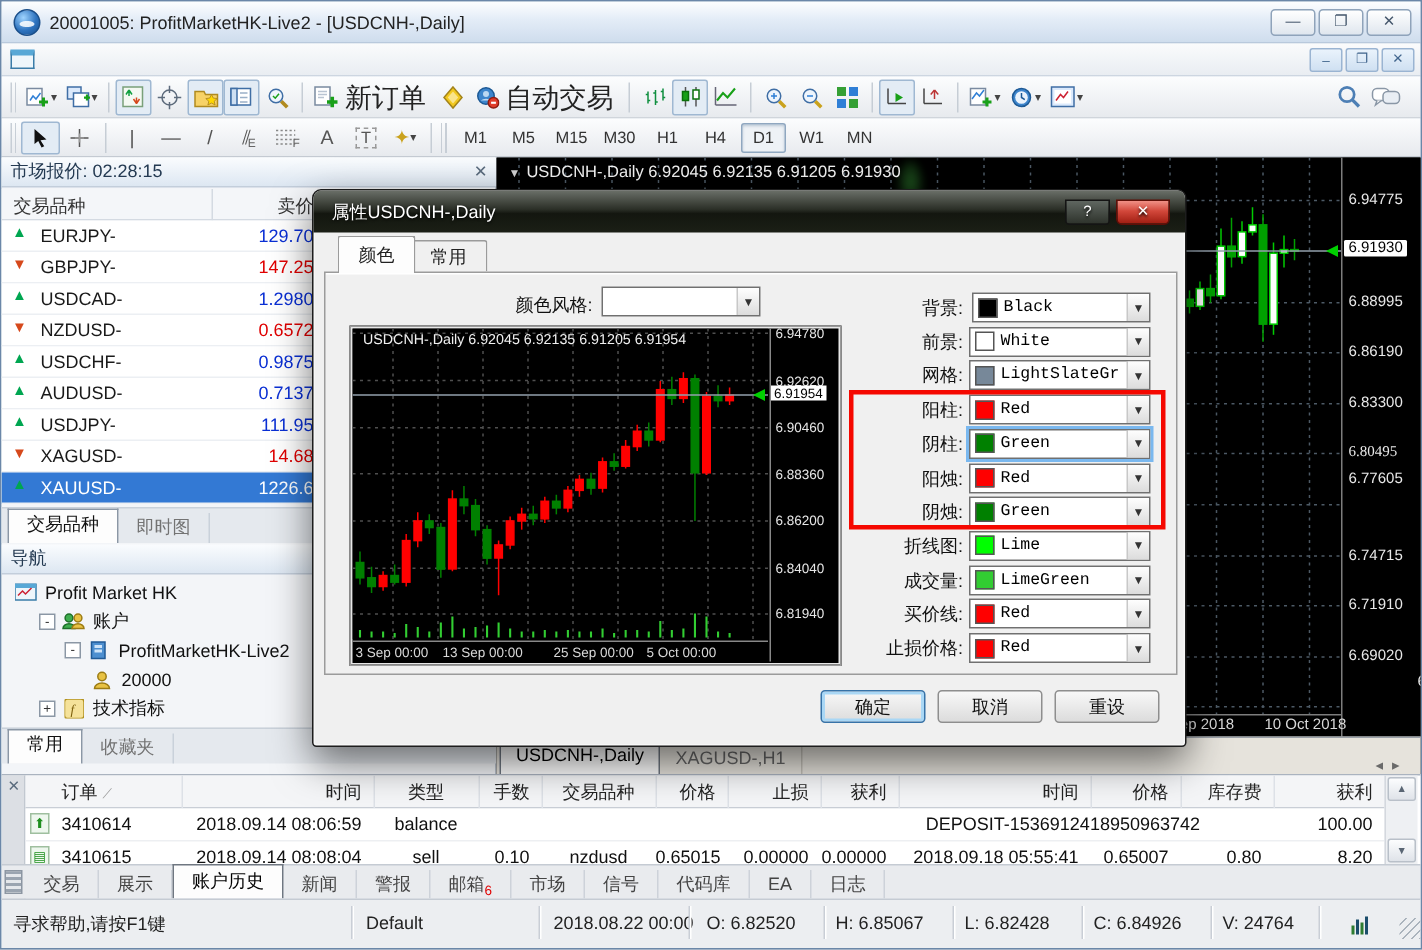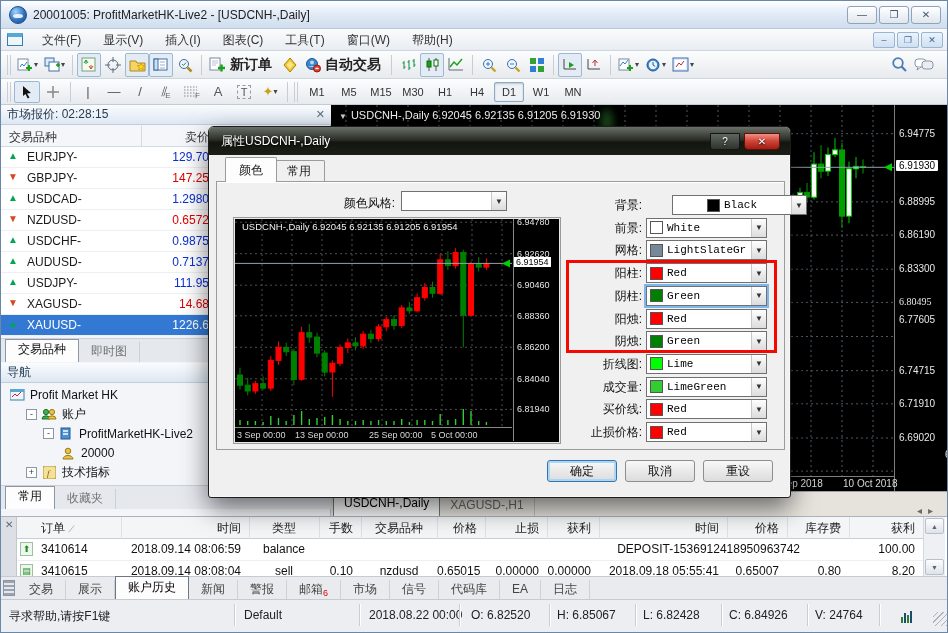--- a/index.html
+++ b/index.html
@@ -36,21 +36,21 @@
   .toolbar1{position:absolute;left:0;top:50px;width:100%;height:28px;
     background:linear-gradient(#fcfdfe,#e7eaee);border-bottom:1px solid #d0d5db;
     display:flex;align-items:center;padding-left:4px;}
   .toolbar2{position:absolute;left:0;top:78px;width:100%;height:26px;
     background:linear-gradient(#fcfdfe,#e7eaee);border-bottom:1px solid #c4cad2;
     display:flex;align-items:center;padding-left:4px;}
   .grip{width:5px;height:20px;margin:0 2px;
     background:repeating-linear-gradient(90deg,#c7ced6 0 1px,transparent 1px 3px);}
   .tb{height:24px;min-width:24px;padding:0 2px;display:flex;align-items:center;justify-content:center;gap:1px;border:1px solid transparent;border-radius:2px;}
   .tb.on{background:#e3ecf5;border-color:#9fb8d2;}
-  .tb .lbl{font-size:14px;color:#222;padding:0 3px;font-weight:bold;}
+  .tb .lbl{font-size:18px;color:#222;padding:0 3px;}
   .caret{font-size:8px;color:#444;}
   .vsep{width:1px;height:20px;background:#c6cdd5;margin:0 4px;}
   .tf{width:30px;height:20px;margin:0 1px;display:flex;align-items:center;justify-content:center;
     font-size:11px;color:#333;border:1px solid transparent;border-radius:2px;text-align:right;}
   .tf.on{background:#eef2f6;border-color:#8fa7c0;box-shadow:inset 0 1px 2px #b9c6d4;}
   .dtool{width:26px;height:22px;display:flex;align-items:center;justify-content:center;
     font-size:13px;color:#555;}
   .dtool.on{background:#e3ecf5;border:1px solid #9fb8d2;border-radius:2px;}
   .sub{font-size:8px;color:#666;margin-left:-2px;margin-top:8px;}
   
@@ -183,29 +183,20 @@
     <span class="wtitle">20001005: ProfitMarketHK-Live2 - [USDCNH-,Daily]</span>
     <div class="winbtns">
       <div class="wbtn">—</div>
       <div class="wbtn">❐</div>
       <div class="wbtn">✕</div>
     </div>
   </div>
 
   <div class="menubar">
     <div class="chartwinicon"></div>
-    <div id="menu-items" style="display:flex;">
-        <div class="mitem">文件(F)</div>
-        <div class="mitem">显示(V)</div>
-        <div class="mitem">插入(I)</div>
-        <div class="mitem">图表(C)</div>
-        <div class="mitem">工具(T)</div>
-        <div class="mitem">窗口(W)</div>
-        <div class="mitem">帮助(H)</div>
-      </div>
     <div class="childbtns">
       <div class="cbtn">–</div>
       <div class="cbtn">❐</div>
       <div class="cbtn">✕</div>
     </div>
   </div>
 
   <div class="toolbar1">
     <div class="grip"></div>
     <div class="tb">
@@ -898,21 +889,21 @@
           <span class="pxlbl" style="left:2px;">3 Sep 00:00</span>
           <span class="pxlbl" style="left:60px;">13 Sep 00:00</span>
           <span class="pxlbl" style="left:134px;">25 Sep 00:00</span>
           <span class="pxlbl" style="left:196px;">5 Oct 00:00</span>
         </div>
     </div>
 
     <div id="color-rows">
         <div>
      <div class="dlabel" style="left:320px;top:70px;width:113px;">背景:</div>
-     <div class="combo" style="left:463px;top:68px;width:135px;padding-left:31px;">
+     <div class="combo" style="left:439px;top:68px;width:119px;">
        <span class="swatch" style="background:#000000;"></span>
        <span class="cval">Black</span>
        <span class="cdrop">▼</span>
      </div>
    </div>
         <div>
      <div class="dlabel" style="left:320px;top:92.7px;width:113px;">前景:</div>
      <div class="combo" style="left:437px;top:90.7px;width:121px;">
        <span class="swatch" style="background:#ffffff;"></span>
        <span class="cval">White</span>

